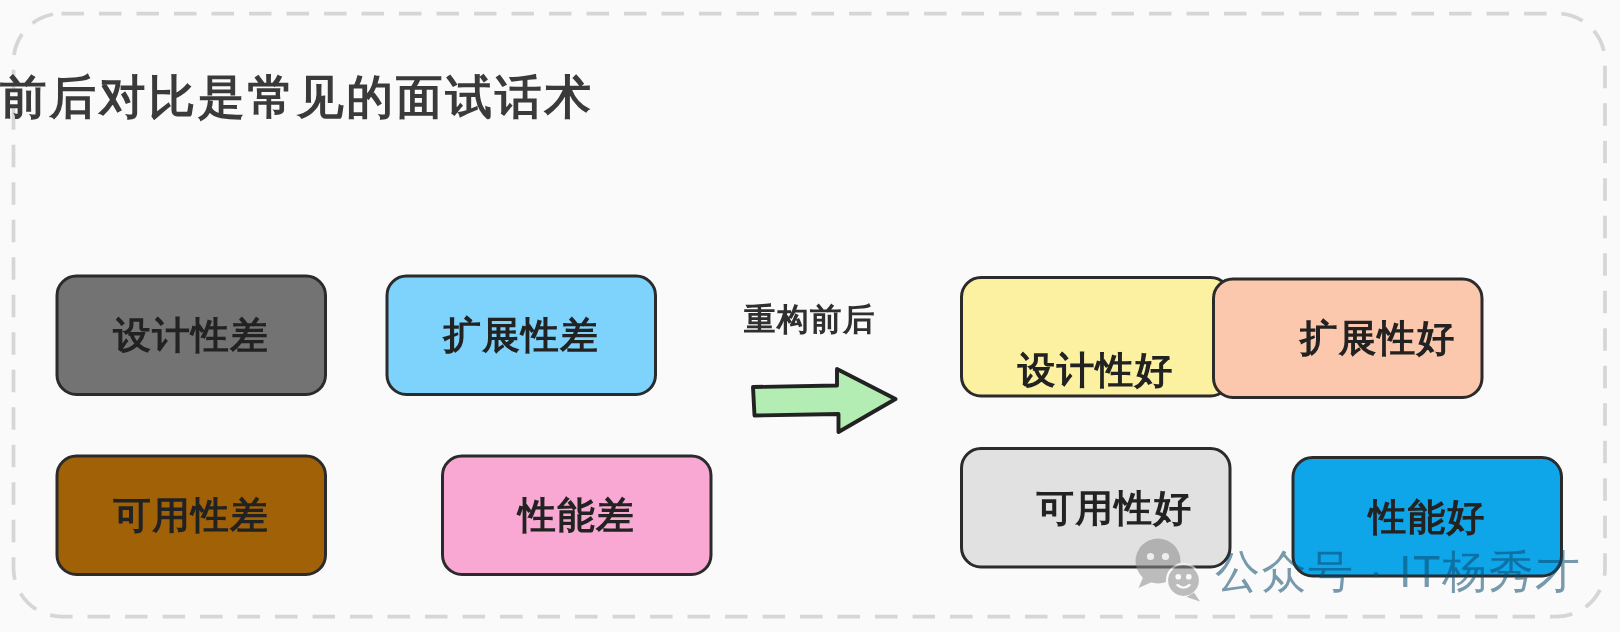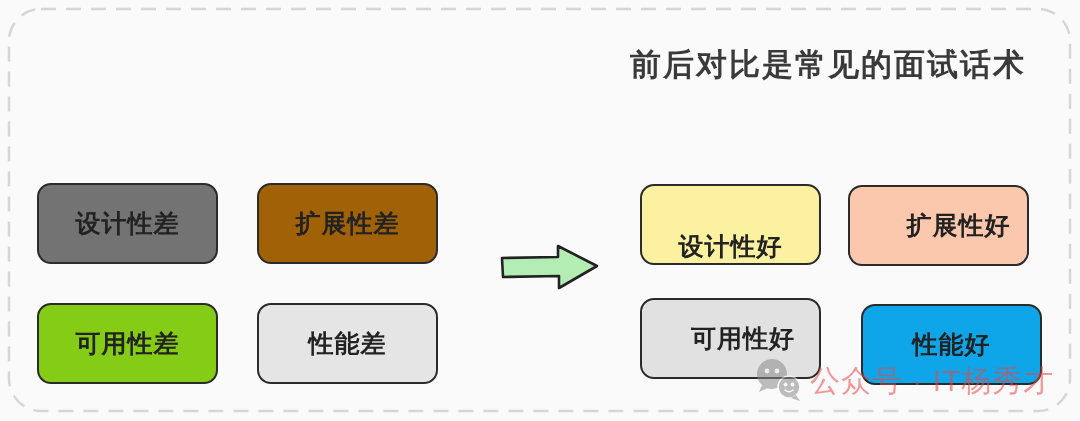--- a/index.html
+++ b/index.html
@@ -19,21 +19,21 @@
     position: absolute;
     left: 0; top: 0;
     width: 1080px; height: 421px;
     pointer-events: none;
   }
   .title {
     position: absolute;
     top: 44px;
     left: 0;
     width: 1026px;
-    text-align: right;
+    text-align: left;
     font-size: 31px;
     font-weight: 600;
     letter-spacing: 2px;
     color: #3a3a3a;
   }
   .box {
     position: absolute;
     width: 181px;
     height: 81px;
     border: 2.5px solid #2b2b2b;
@@ -46,21 +46,21 @@
     letter-spacing: 1px;
     color: #222222;
   }
   
   .b-design  { left: 37px;  top: 183px; }
   .b-extend  { left: 257px; top: 183px; }
   .b-avail   { left: 37px;  top: 303px; }
   .b-perf    { left: 257px; top: 303px; }
   
   .a-design  { left: 640px; top: 184px; }
-  .a-extend  { left: 848px; top: 185px; padding-left: 40px; }
+  .a-extend  { left: 808px; top: 185px; padding-left: 40px; }
   .a-avail   { left: 640px; top: 298px; padding-left: 25px; }
   .a-perf    { left: 861px; top: 304px; }
 
   .transition-label {
     position: absolute;
     left: 496px;
     top: 199px;
     font-size: 21px;
     font-weight: 600;
     letter-spacing: 1px;
@@ -78,51 +78,52 @@
     left: 752px;
     top: 356px;
     height: 50px;
     display: flex;
     align-items: center;
     z-index: 5;
     opacity: 0.55;
   }
   .watermark-text {
     font-size: 30px;
-    color: #ef4444;
+    color: #0c4a6e;
     letter-spacing: 1px;
     white-space: nowrap;
     margin-left: 6px;
   }
   .wechat-svg { width: 52px; height: 46px; }
 </style>
 </head>
 <body>
 
 <div class="stage">
 
   <svg class="frame-svg" viewBox="0 0 1080 421" aria-hidden="true">
     <rect x="9" y="9" width="1061" height="402" rx="32" ry="32" fill="none" stroke="#d6d6d6" stroke-width="2.5" stroke-dasharray="15 10"></rect>
   </svg>
 
   <div class="title">前后对比是常见的面试话术</div>
 
   <div class="box b-design" style="background-color: #737373;">
     <span>设计性差</span>
   </div>
-  <div class="box b-extend" style="background-color: #a16207;">
+  <div class="box b-extend" style="background-color: #7dd3fc;">
     <span>扩展性差</span>
   </div>
-  <div class="box b-avail" style="background-color: #84cc16;">
+  <div class="box b-avail" style="background-color: #a16207;">
     <span>可用性差</span>
   </div>
-  <div class="box b-perf" style="background-color: #e5e5e5;">
+  <div class="box b-perf" style="background-color: #f9a8d4; margin-left: 37px;">
     <span>性能差</span>
   </div>
 
+  <div class="transition-label">重构前后</div>
   <svg class="arrow-svg" viewBox="0 0 110 60" aria-hidden="true">
     <polygon points="7,18 63,17 63,6 102,26 64,48 64,36 8,37" fill="#B4EDB3" stroke="#222222" stroke-width="2.6" stroke-linejoin="round" style="fill: rgb(180, 237, 179);"></polygon>
   </svg>
 
   <div class="box a-design" style="background-color: rgb(251, 241, 161); align-items: flex-end;">
     <span>设计性好</span>
   </div>
   <div class="box a-extend" style="background-color: rgb(251, 199, 173);">
     <span>扩展性好</span>
   </div>

